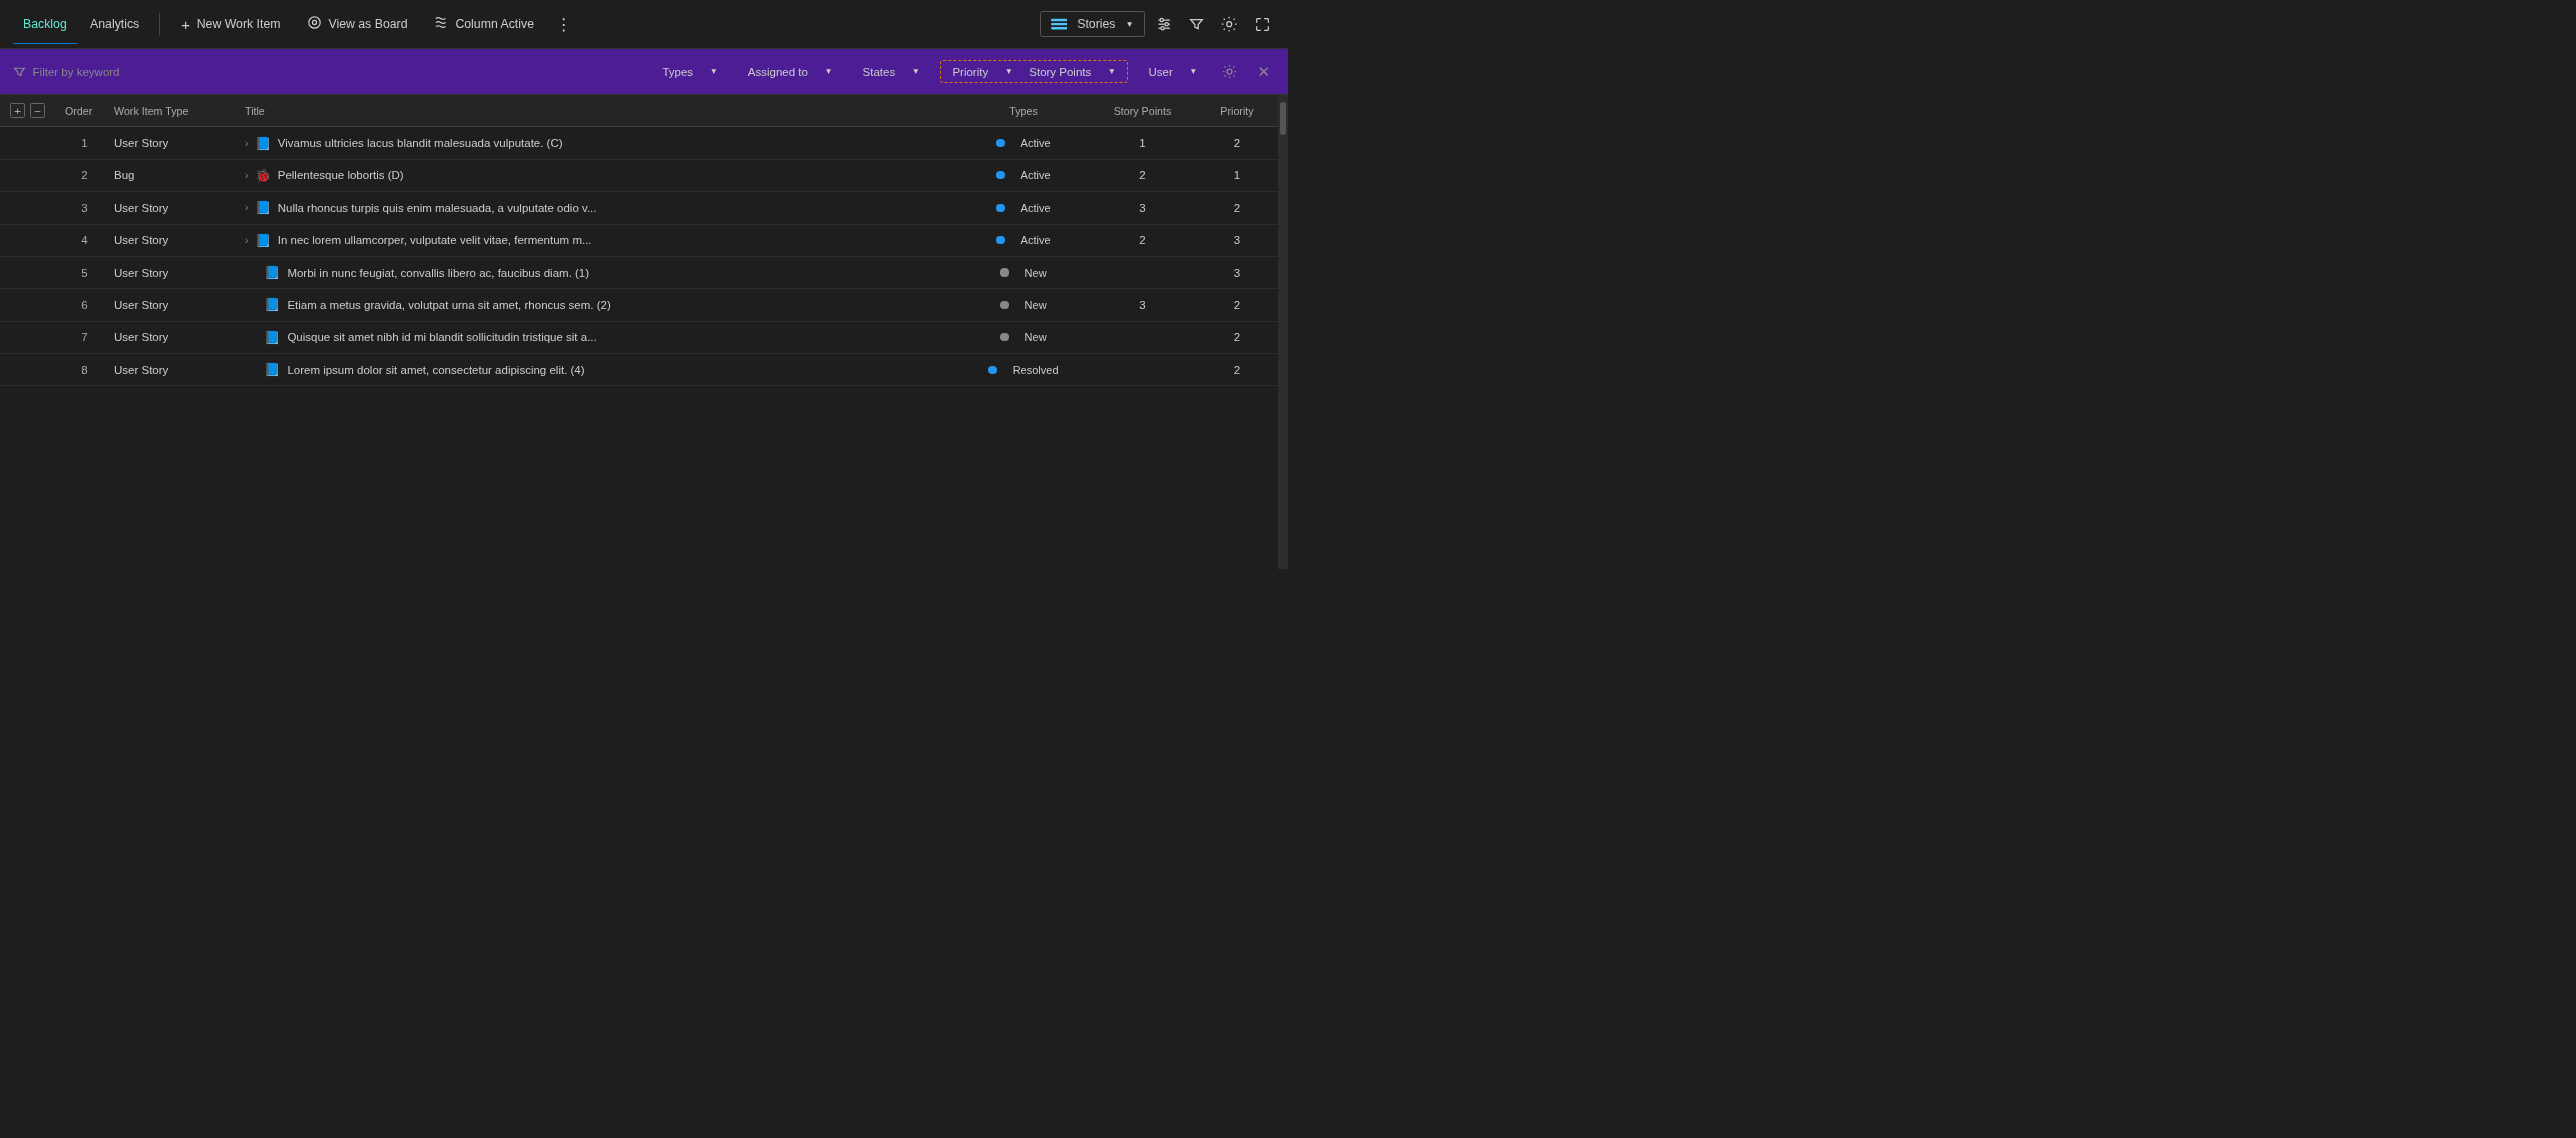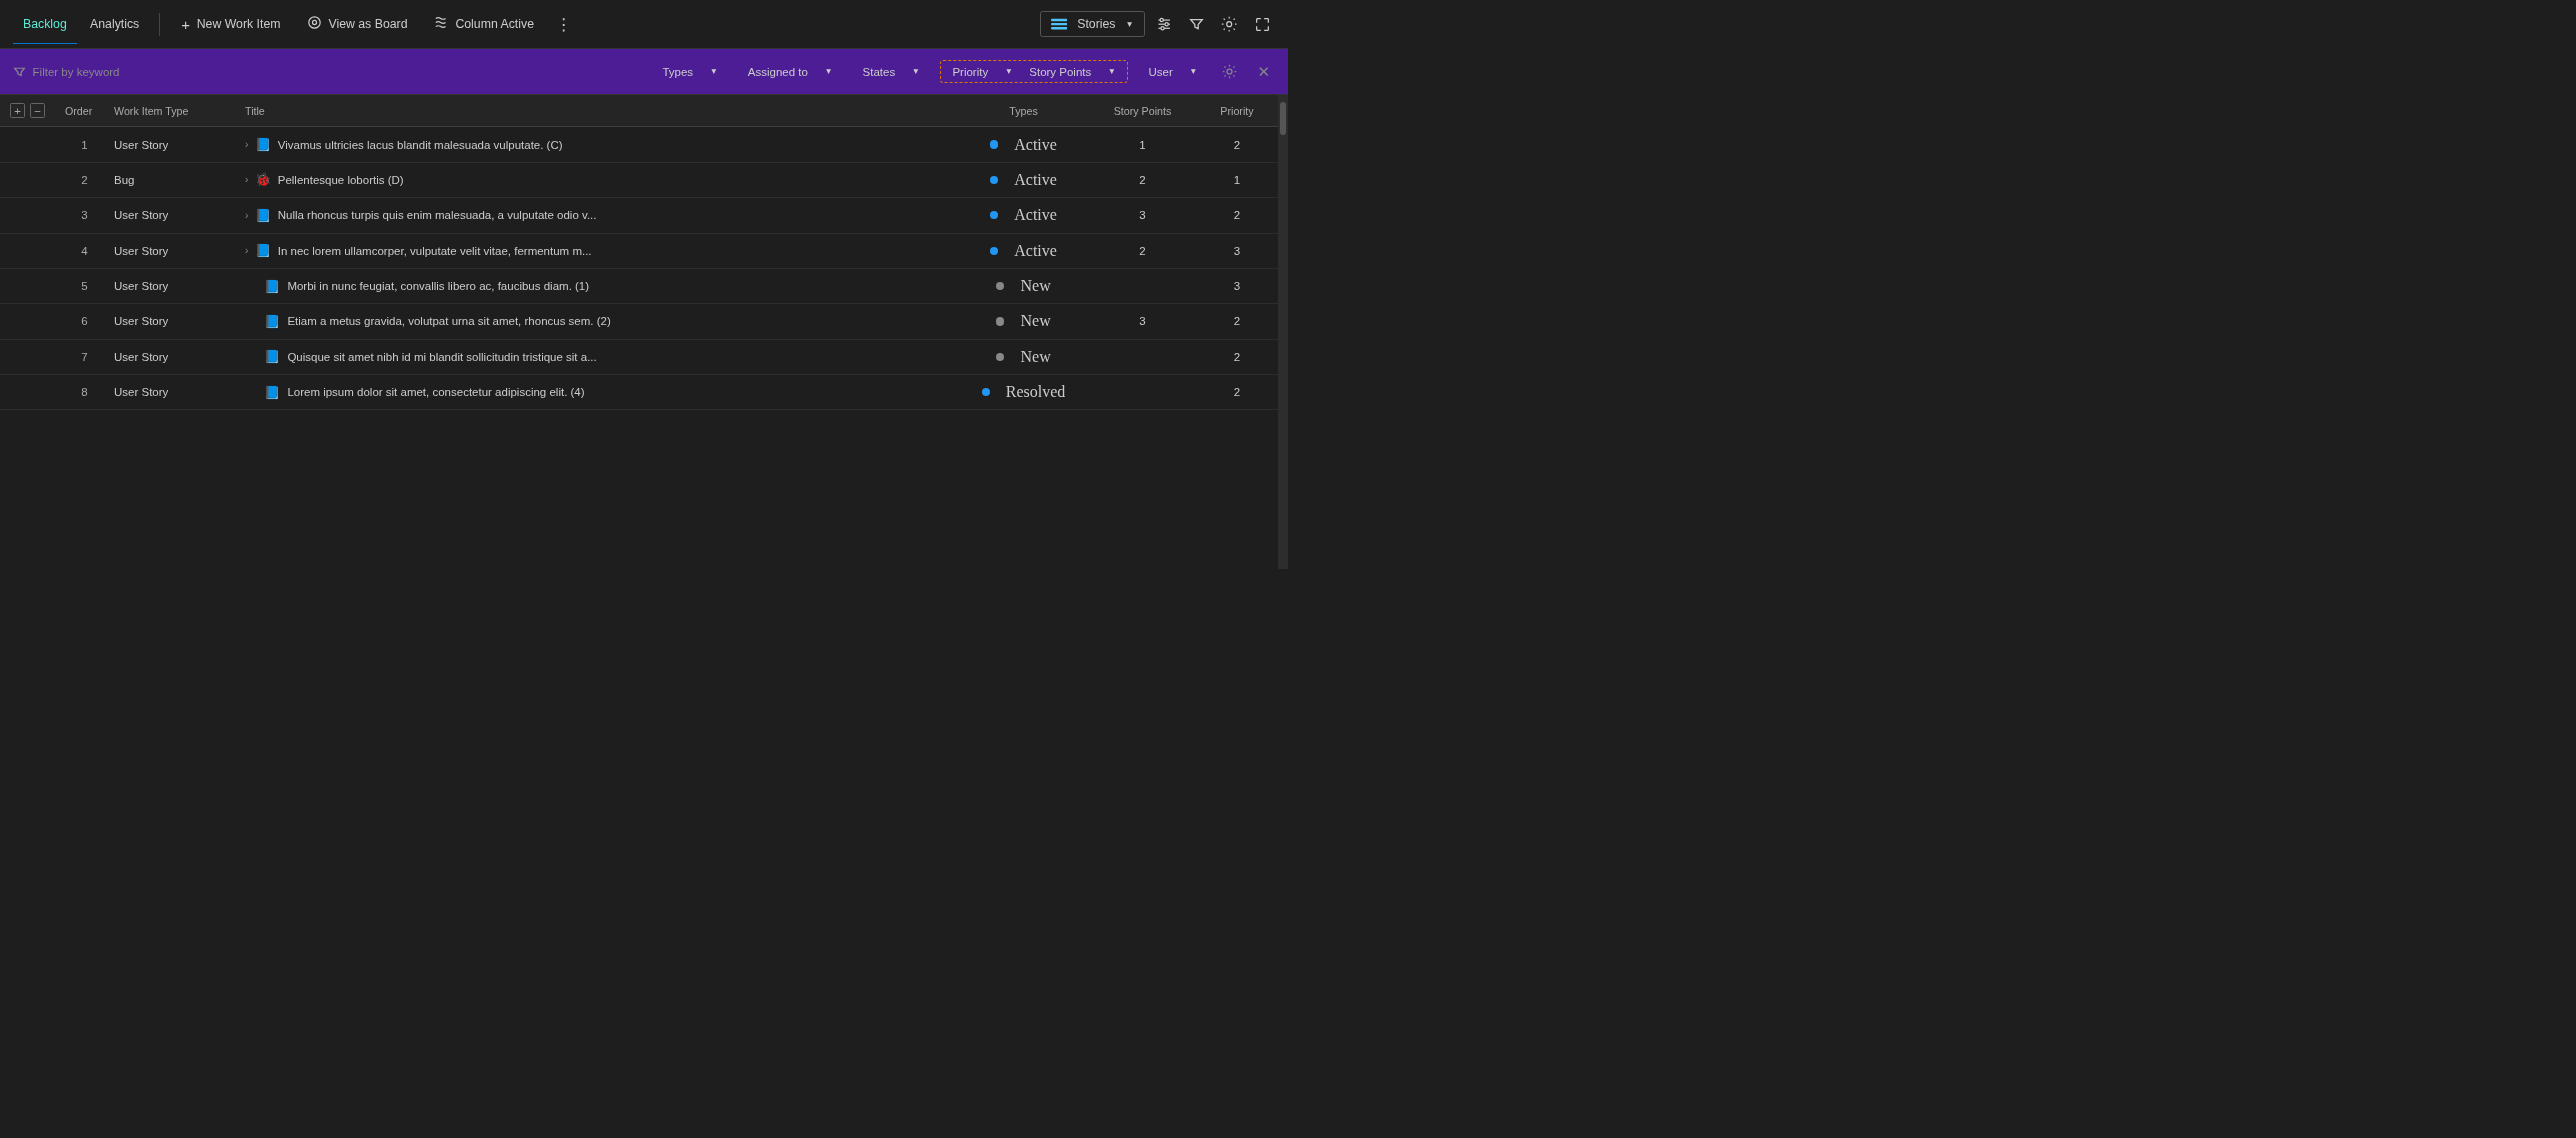--- a/index.html
+++ b/index.html
@@ -297,22 +297,21 @@
     }
 
     .td-state {
       text-align: center;
     }
 
     .state-badge {
       display: inline-flex;
       align-items: center;
       gap: 16px;
-      font-size: 16px;
-      font-family: Liberation Serif, serif;
+      font-size: 11px;
     }
 
     .state-dot {
       width: 8.2px;
       height: 8.2px;
       border-radius: 50%;
       display: inline-block;
     }
 
     .td-storypoints {

